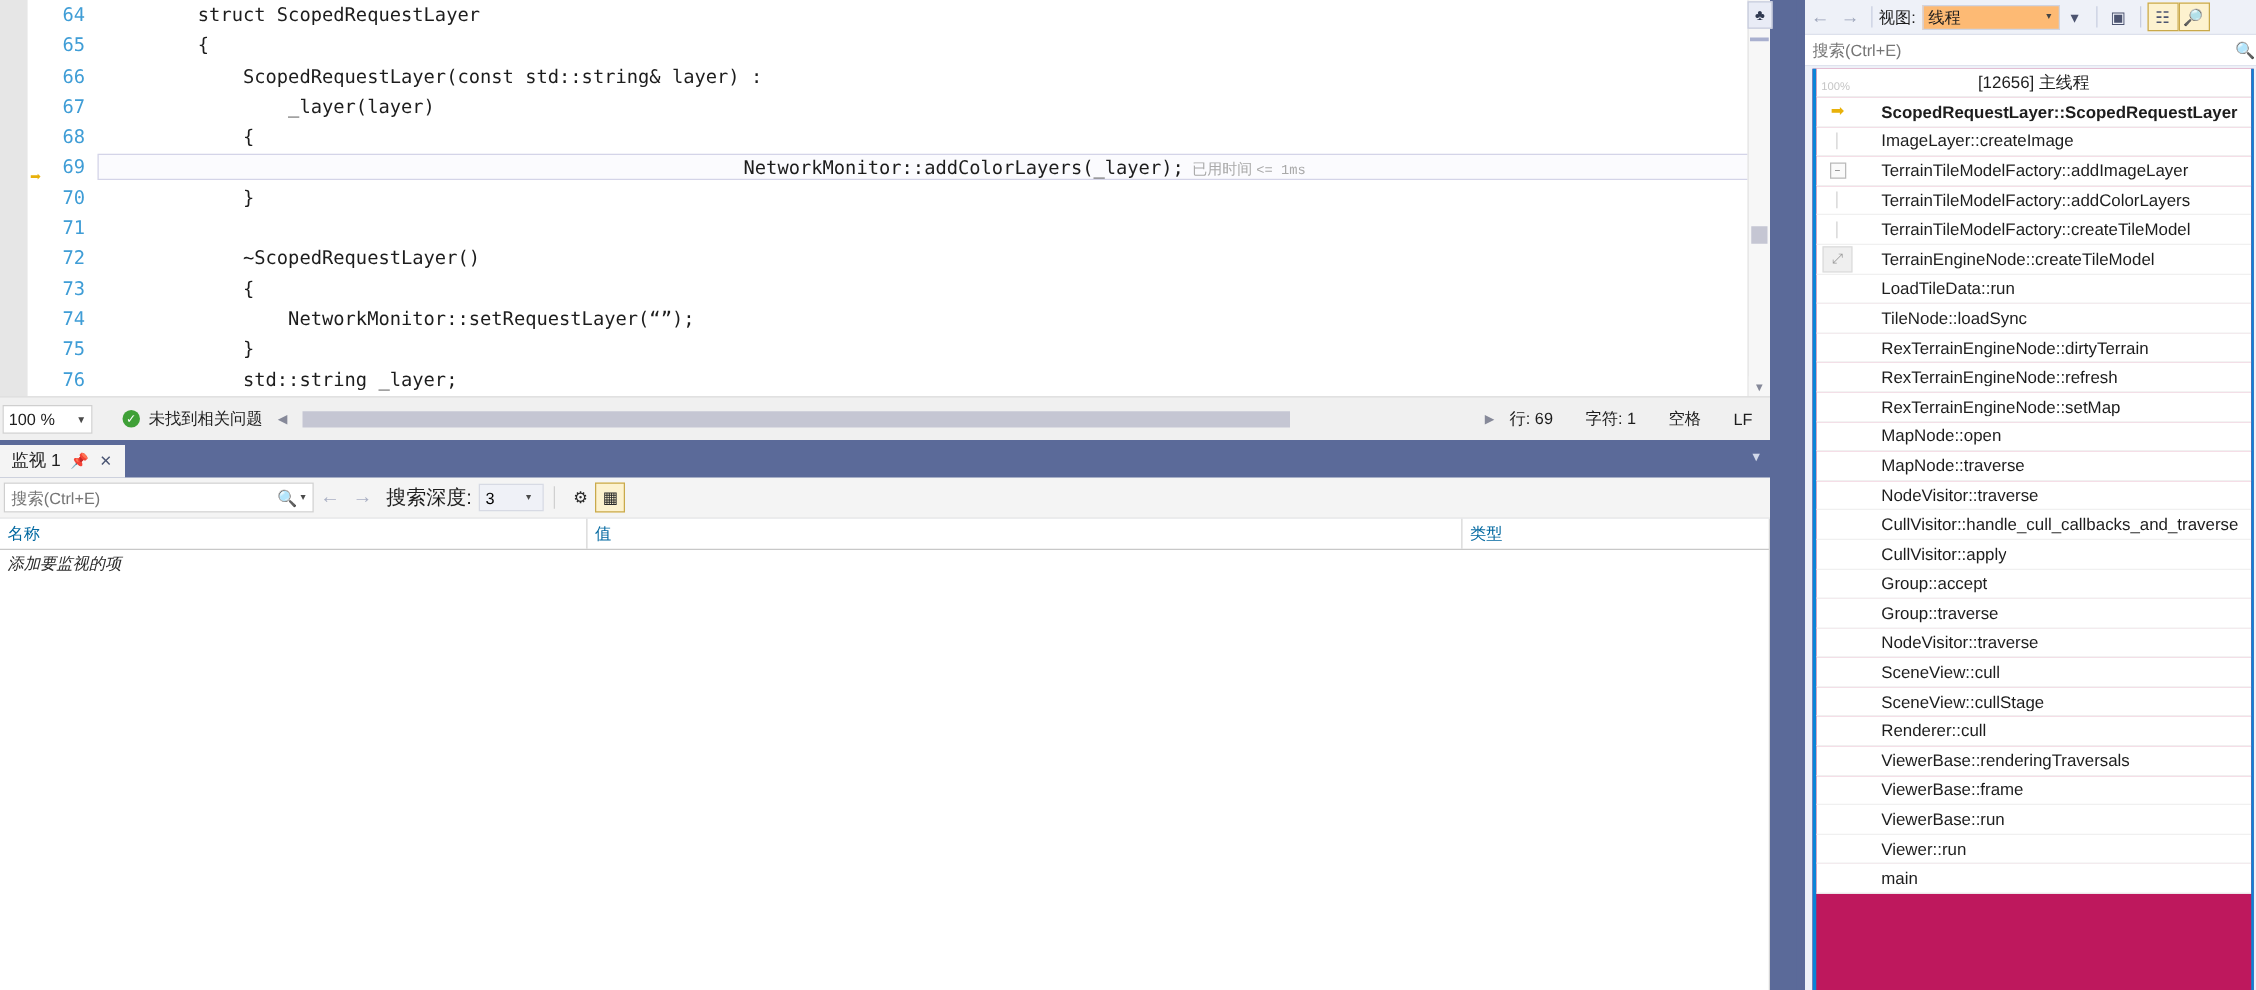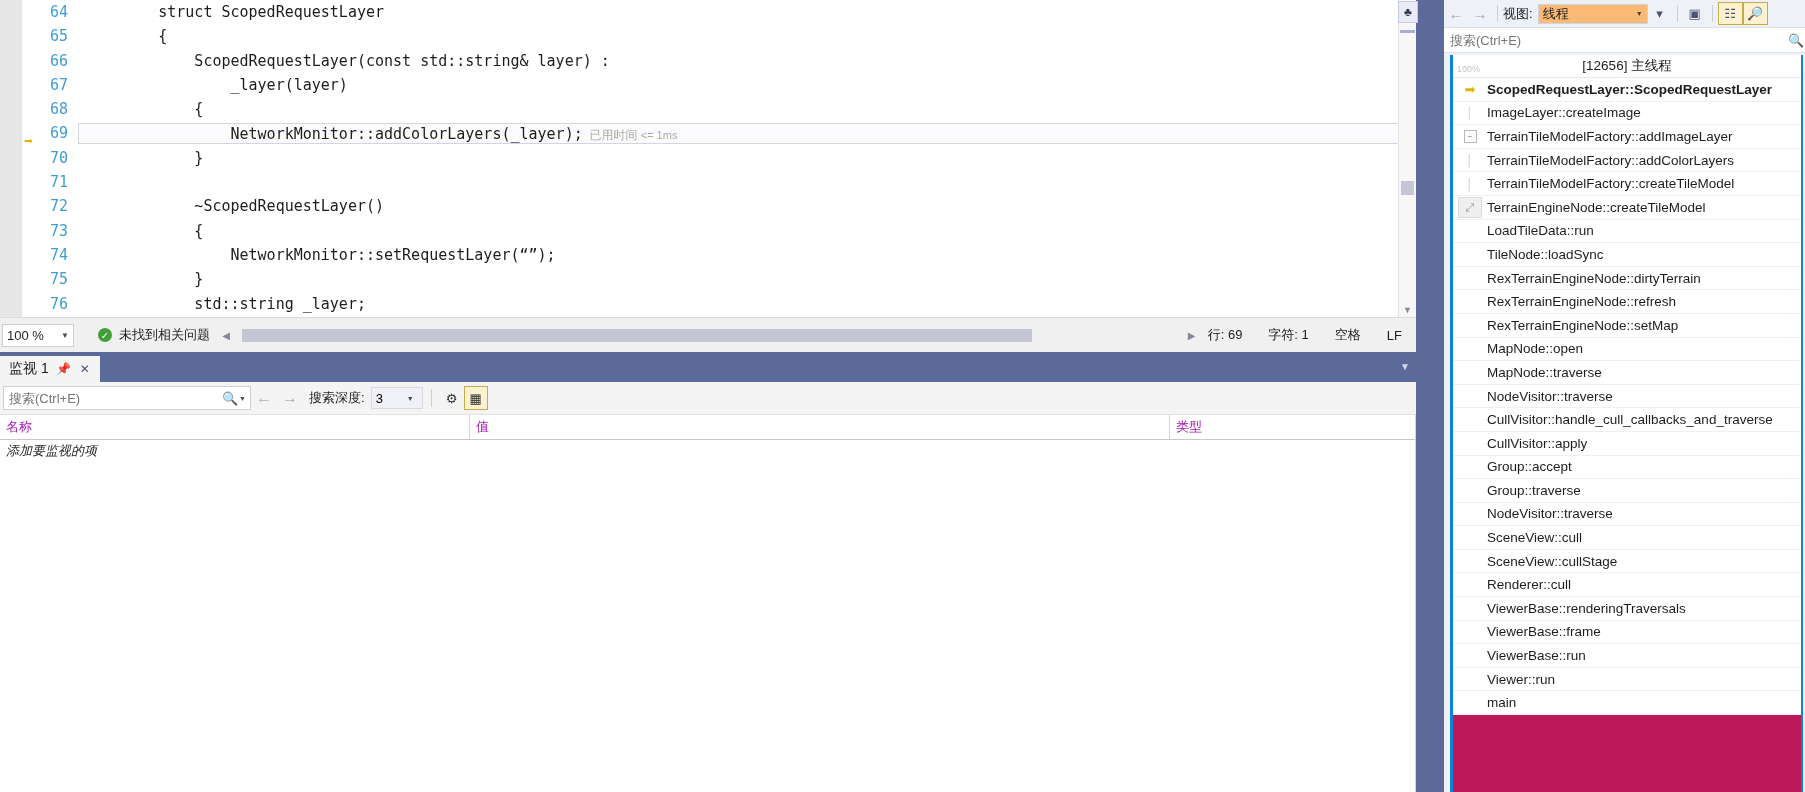--- a/index.html
+++ b/index.html
@@ -28,28 +28,28 @@
     height:24.3px;line-height:24.3px;
     display:flex;align-items:center;
     font-family:"DejaVu Sans Mono","Liberation Mono",monospace;
     font-size:15px;white-space:pre;position:relative;
   }
   .ln{
     width:46px;text-align:right;color:#3f9dd6;
     font-family:"DejaVu Sans Mono","Liberation Mono",monospace;
     font-size:15px;padding-right:10px;flex:0 0 auto;
   }
-  .ctext{color:#1d1d1d;padding-left:8px;}
+  .ctext{color:#1d1d1d;padding-left:8px;text-align:center;}
   .code-line.current .ctext{
     border:1px solid #d4d4e8;background:#fbfbfe;
     padding-left:7px;padding-right:6px;
     height:21px;line-height:21px;flex:1;box-sizing:border-box;
   }
   .elapsed{color:#a9a9a9;font-size:12px;font-family:"Liberation Sans",sans-serif;}
-  .elapsed .ms{font-family:Liberation Sans, sans-serif;font-size:11px;}
+  .elapsed .ms{font-family:Liberation Mono, monospace;font-size:11px;}
   .exec-arrow{
     position:absolute;left:2px;top:50%;transform:translateY(-50%);
     width:0;height:0;color:#e8b10a;font-size:15px;line-height:1;
   }
   
   #editor-vscroll{
     position:absolute;right:0;top:0;width:17px;height:318px;
     background:#f7f7f7;border-left:1px solid #e4e4e4;
   }
   .vs-arrow{
@@ -103,36 +103,36 @@
     width:248px;height:24px;margin-left:3px;background:#fff;border:1px solid #cfcfcf;
     display:flex;align-items:center;box-sizing:border-box;
   }
   #watch-search input{
     flex:1;border:0;outline:0;font-size:13px;color:#5a5a5a;padding-left:5px;
     font-family:"Liberation Sans",sans-serif;background:transparent;
   }
   .mag{width:18px;text-align:center;color:#2a2a2a;font-size:13px;}
   .mini-caret{width:11px;color:#4a4a4a;font-size:7px;}
   .nav-arrow{width:26px;text-align:center;color:#aab0c4;font-size:16px;}
-  #depth-label{margin-left:6px;font-size:13px;color:#1d1d1d;}
+  #depth-label{margin-left:6px;font-size:16px;color:#1d1d1d;}
   #depth-box{
     width:52px;height:22px;margin-left:6px;background:#eff1f7;border:1px solid #d7dae4;
     display:flex;align-items:center;justify-content:space-between;padding:0 4px;
     box-sizing:border-box;font-size:13px;
   }
   .tb-sep{width:1px;height:18px;background:#d0d0d0;margin:0 8px;}
   .tb-btn{
     width:24px;height:24px;display:flex;align-items:center;justify-content:center;
     font-size:13px;color:#2a2a2a;
   }
   .tb-btn.active{background:#fdf2cf;border:1px solid #c9a94a;box-sizing:border-box;}
   #watch-grid{background:#ffffff;height:378px;position:relative;}
   #watch-head{
     height:24px;display:flex;align-items:center;border-bottom:1px solid #c8c8c8;
-    font-size:13px;color:#a21caf;background:#ffffff;
+    font-size:13px;color:#0369a1;background:#ffffff;
   }
   #watch-head div{padding-left:6px;box-sizing:border-box;}
   .hcol{border-right:1px solid #d5d5d5;height:24px;line-height:24px;}
   #watch-placeholder{
     height:22px;line-height:22px;padding-left:6px;font-style:italic;
     color:#2b2b2b;font-size:13px;background:#ffffff;border-bottom:1px solid #efefef;
   }
   #watch-body{position:absolute;left:0;right:0;top:46px;bottom:0;background:#ffffff;}
   #watch-right-edge{position:absolute;right:0;top:0;bottom:0;width:1px;background:#d5d5d5;}
   
@@ -171,21 +171,21 @@
     background:#ffffff;position:relative;border-bottom:1px solid #e9e9e9;
   }
   #cs-thread .pct{
     position:absolute;left:4px;top:3px;font-size:9px;color:#c6c6c6;
   }
   .cs-row{
     height:22.6px;display:flex;align-items:center;font-size:13.5px;color:#1d1d1d;
     border-bottom:1px solid #f0f0f0;position:relative;background:#ffffff;
   }
   .cs-row .mark{width:34px;flex:0 0 auto;display:flex;align-items:center;justify-content:center;}
-  .cs-row .fname{white-space:nowrap;overflow:hidden;}
+  .cs-row .fname{white-space:nowrap;overflow:hidden;margin-left:18px;}
   .cs-row.current .fname{font-weight:bold;}
   .dash{color:#c8c8c8;font-size:11px;}
   .yarrow{color:#e8b10a;font-size:13px;}
   .expander{
     width:11px;height:11px;border:1px solid #b9b9b9;background:#fafafa;
     display:flex;align-items:center;justify-content:center;font-size:8px;color:#6f6f6f;
   }
   .framebox{
     width:22px;height:19px;background:#efefef;border:1px solid #dcdcdc;
     display:flex;align-items:center;justify-content:center;color:#9a9a9a;font-size:11px;

